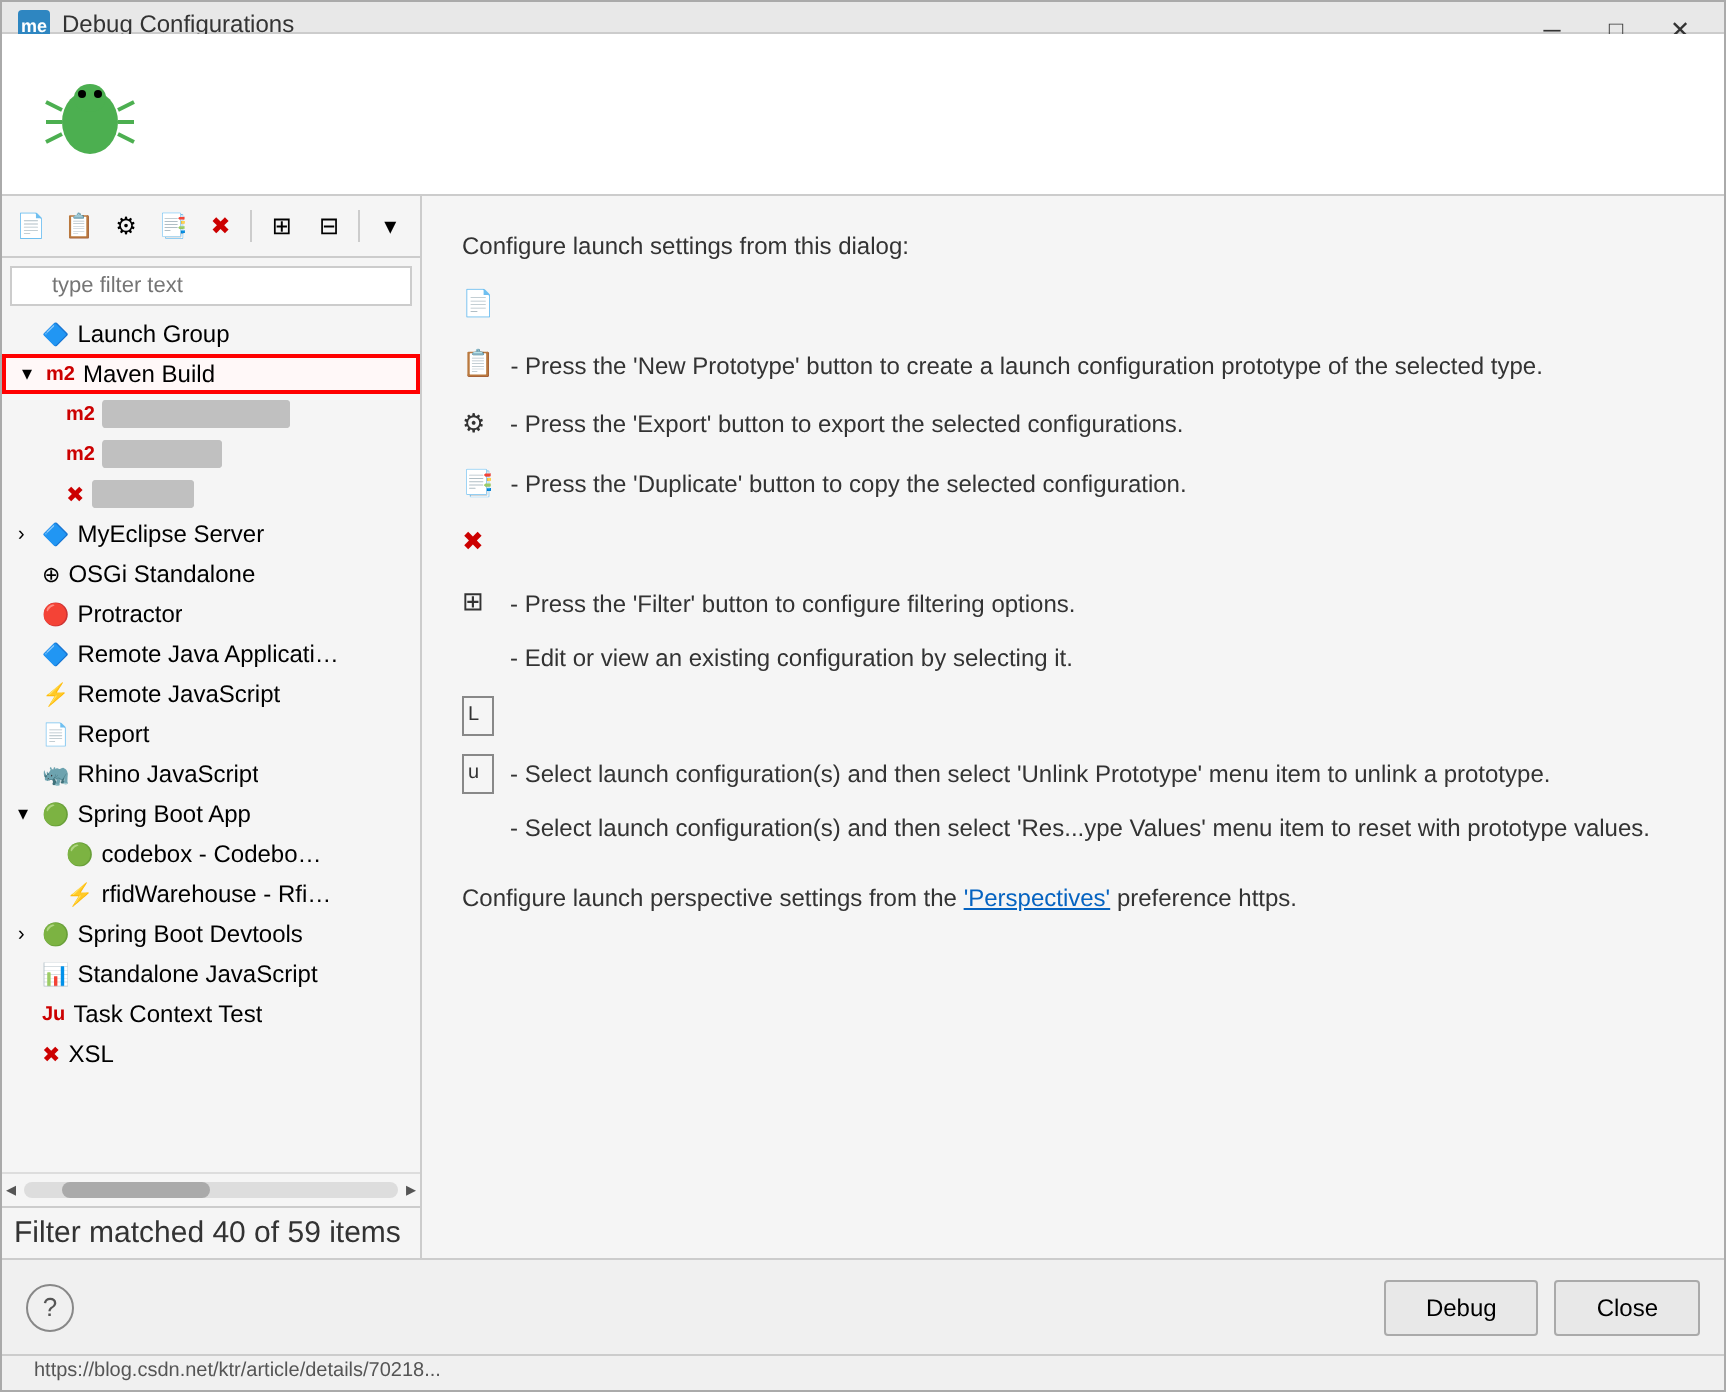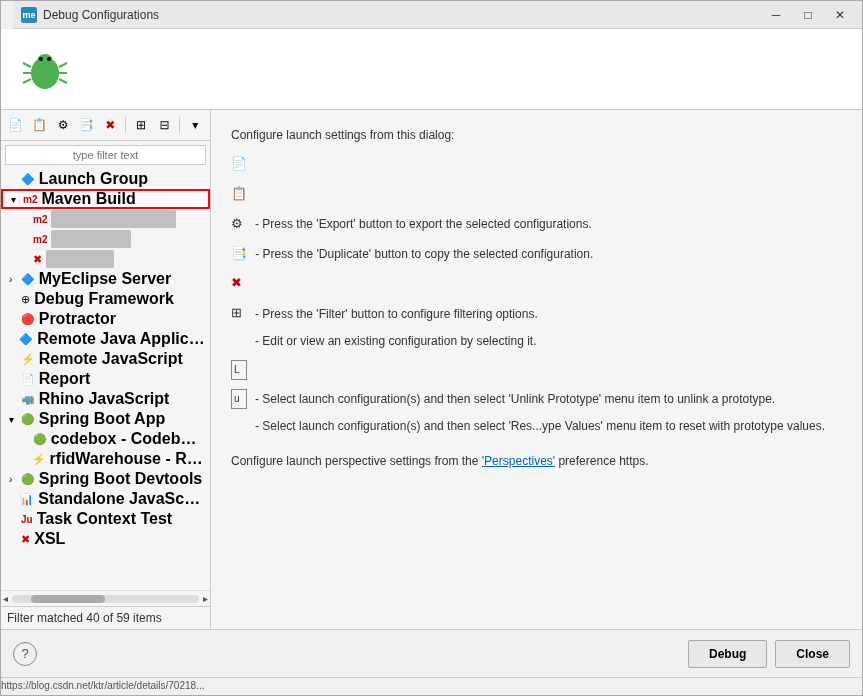--- a/index.html
+++ b/index.html
@@ -16,24 +16,22 @@
       height: 696px;
       background: #f0f0f0;
       border: 1px solid #aaa;
       display: flex;
       flex-direction: column;
     }
     .title-bar {
       background: #e8e8e8;
       border-bottom: 1px solid #ccc;
       display: flex;
-      align-items: center;
       padding: 4px 8px;
-      height: 28px;
-      margin-left: 12px;
+      height: 16px;
     }
     .title-bar-icon {
       width: 16px;
       height: 16px;
       margin-right: 6px;
       background: #2e86c1;
       border-radius: 2px;
       display: flex;
       align-items: center;
       justify-content: center;
@@ -124,21 +122,20 @@
     }
 
     .filter-input {
       margin: 4px;
       padding: 3px 20px;
       border: 1px solid #ccc;
       background: white;
       font-size: 11px;
       color: #999;
       width: calc(100% - 8px);
-      text-align: center;
     }
 
     .tree-area {
       flex: 1;
       overflow-y: auto;
       overflow-x: hidden;
     }
 
     .tree-item {
       display: flex;
@@ -148,36 +145,36 @@
       white-space: nowrap;
       overflow: hidden;
       text-overflow: ellipsis;
       font-size: 12px;
       height: 20px;
     }
 
     .tree-item .indent { display: inline-block; }
     .tree-item .toggle { width: 12px; font-size: 10px; display: inline-block; }
     .tree-item .item-icon { margin-right: 4px; font-size: 11px; }
-    .tree-item .item-label { font-size: 16px; overflow: hidden; text-overflow: ellipsis; font-weight: bold; }
+    .tree-item .item-label { font-size: 12px; overflow: hidden; text-overflow: ellipsis; }
 
     .maven-build-box {
       border: 2px solid red;
       background: #fff8f8;
     }
 
     .redacted {
       background: #c0c0c0;
       color: #c0c0c0;
       border-radius: 2px;
     }
 
     .status-bar-left {
       padding: 4px 6px;
-      font-size: 12px;
+      font-size: 15px;
       color: #333;
       border-top: 1px solid #ccc;
       background: #f5f5f5;
     }
 
     .right-panel {
       flex: 1;
       background: #f5f5f5;
       padding: 16px 20px;
       overflow-y: auto;
@@ -239,27 +236,26 @@
       display: flex;
       gap: 8px;
     }
     .action-btn {
       padding: 6px 20px;
       border: 1px solid #aaa;
       background: #e8e8e8;
       cursor: pointer;
       font-size: 12px;
       border-radius: 2px;
-      font-weight: bold;
     }
 
     .url-bar {
       background: #f0f0f0;
       border-top: 1px solid #ccc;
-      padding: 2px 0;
+      padding: 2px 16px;
       font-size: 10px;
       color: #555;
       height: 18px;
       overflow: hidden;
       text-overflow: ellipsis;
       white-space: nowrap;
     }
 
     .scroll-horiz {
       display: flex;
@@ -379,21 +375,21 @@
           <span class="indent" style="width:4px;"></span>
           <span class="toggle">›</span>
           <span class="item-icon">🔷</span>
           <span class="item-label">MyEclipse Server</span>
         </div>
 
         <div class="tree-item">
           <span class="indent" style="width:4px;"></span>
           <span class="toggle"></span>
           <span class="item-icon">⊕</span>
-          <span class="item-label">Debug Framework</span>
+          <span class="item-label">OSGi Standalone</span>
         </div>
 
         <div class="tree-item">
           <span class="indent" style="width:4px;"></span>
           <span class="toggle"></span>
           <span class="item-icon" style="color:#c00;">🔴</span>
           <span class="item-label">Protractor</span>
         </div>
 
         <div class="tree-item">
@@ -492,20 +488,21 @@
       <p>
         <span class="text-content">Configure launch settings from this dialog:</span>
       </p>
 
       <p>
         <span class="icon-inline">📄</span>
       </p>
 
       <p>
         <span class="icon-inline">📋</span>
+        <span class="text-content">- Press the 'New Prototype' button to create a launch configuration prototype of the selected type.</span>
       </p>
 
       <p>
         <span class="icon-inline">⚙</span>
         <span class="text-content">- Press the 'Export' button to export the selected configurations.</span>
       </p>
 
       <p>
         <span class="icon-inline">📑</span>
         <span class="text-content">- Press the 'Duplicate' button to copy the selected configuration.</span>

